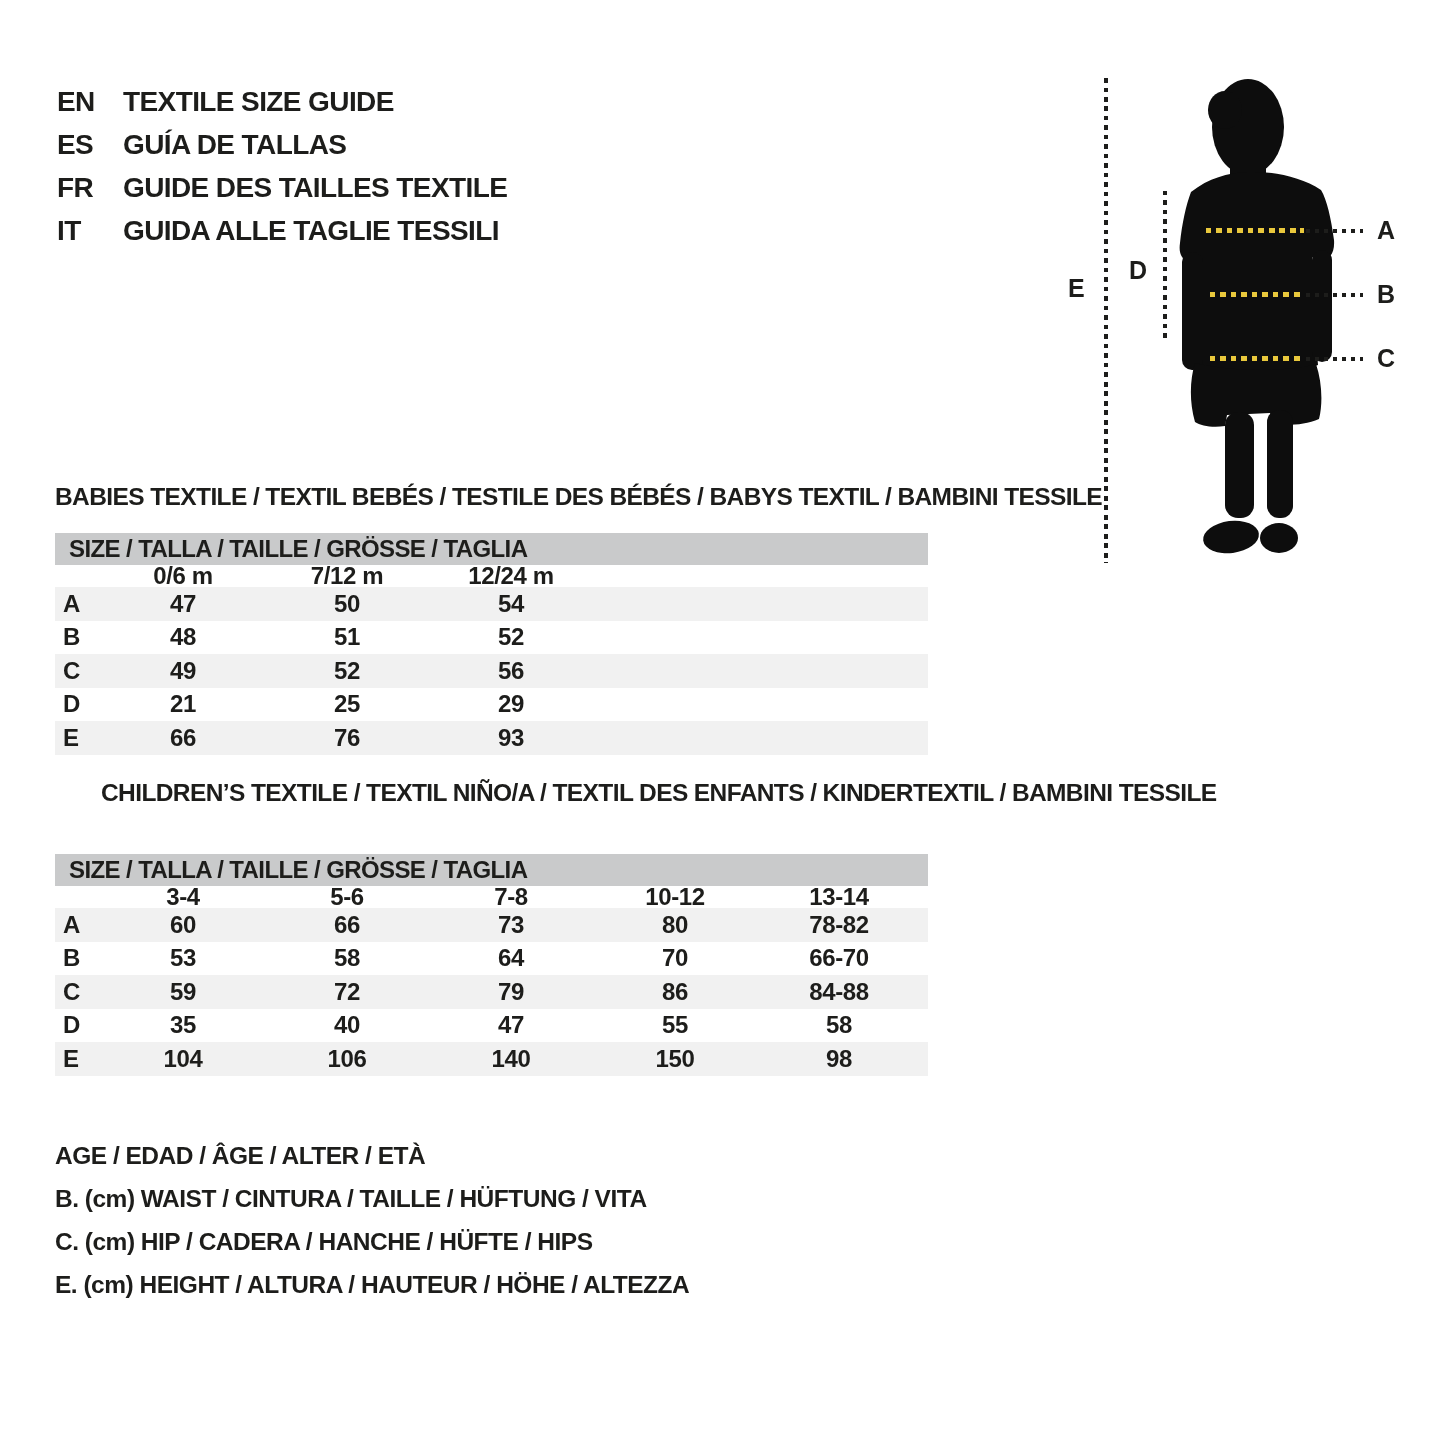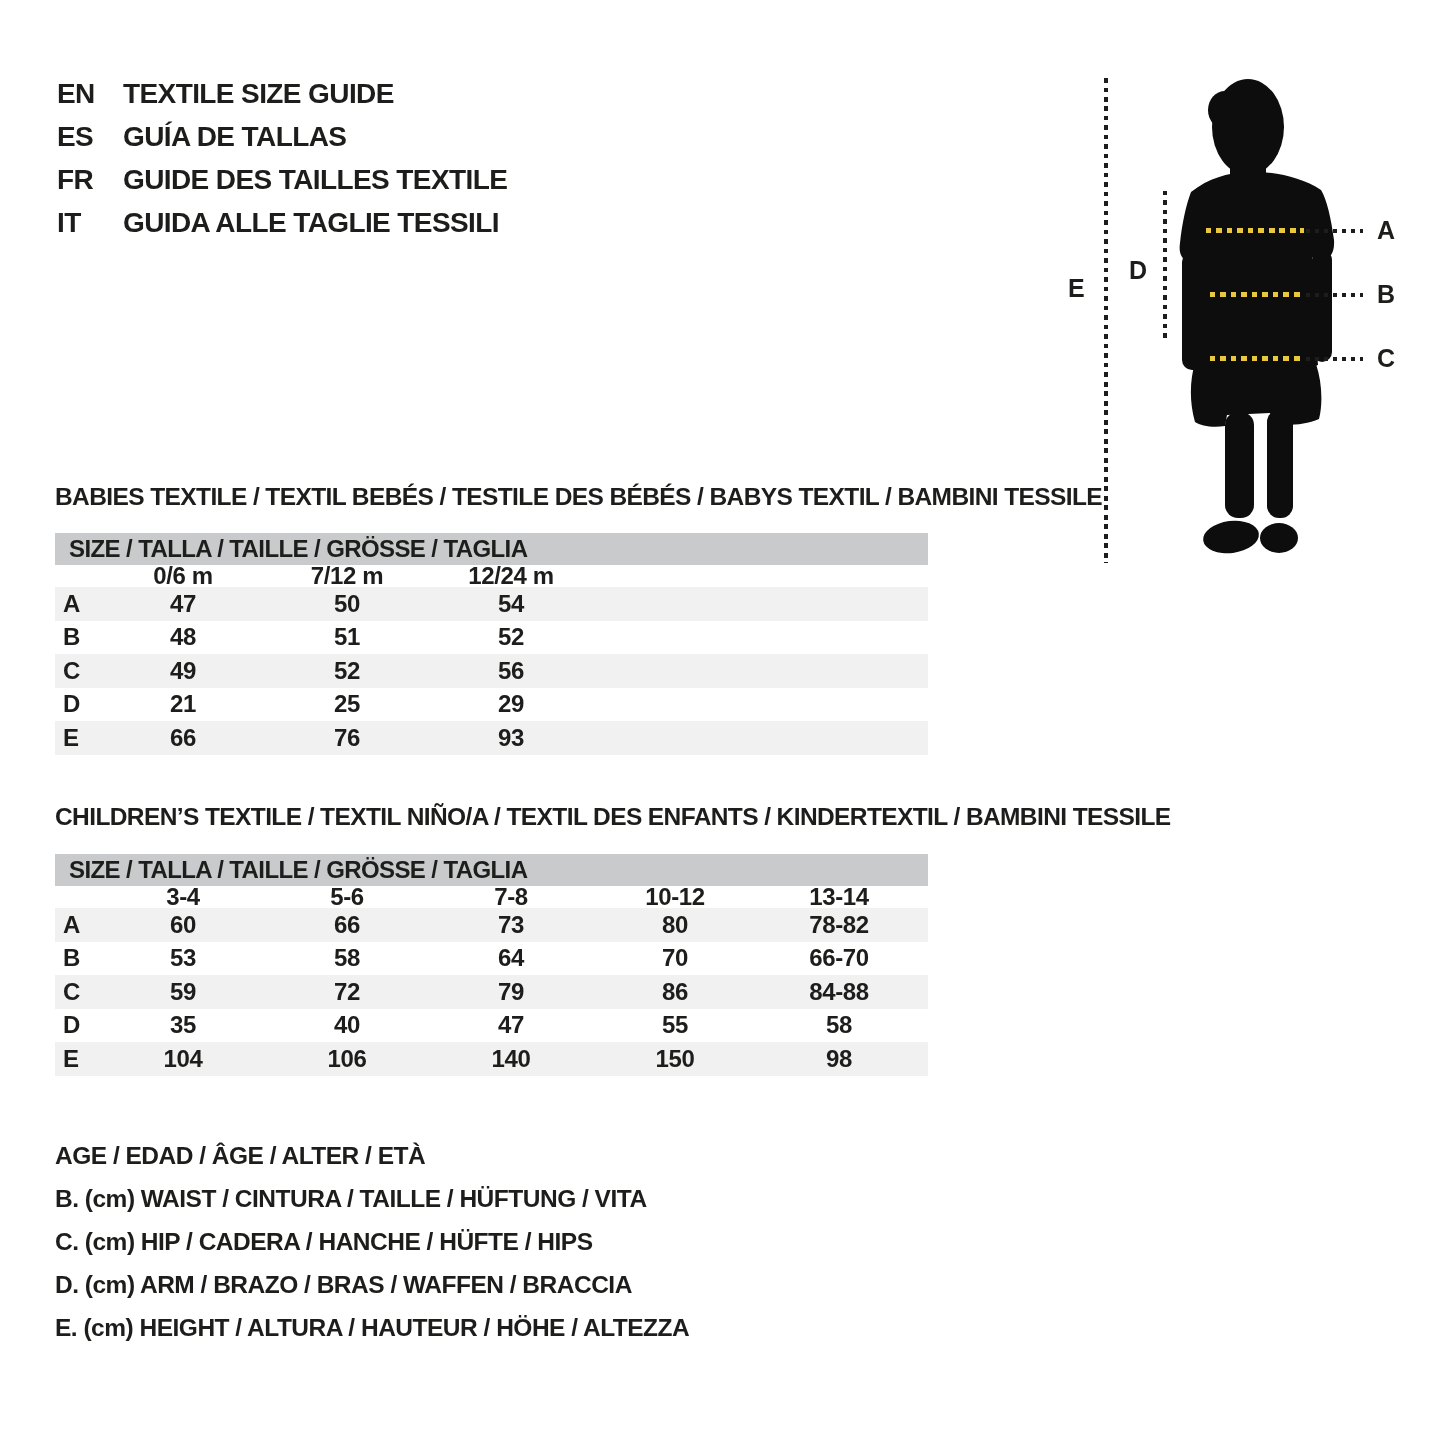--- a/index.html
+++ b/index.html
@@ -3,21 +3,21 @@
 <meta charset="utf-8">
 <style>
   html,body { margin:0; padding:0; }
   body {
     width:1445px; height:1445px; position:relative; overflow:hidden;
     background:#ffffff; color:#1d1d1b;
     font-family:"Liberation Sans","DejaVu Sans",sans-serif;
     font-weight:bold;
   }
   
-  .lang-block { position:absolute; left:57px; top:72px; }
+  .lang-block { position:absolute; left:57px; top:80px; }
   .lang-row { display:flex; height:43px; align-items:center; font-size:28px; letter-spacing:-0.6px; }
   .lang-code { width:66px; flex:0 0 66px; }
   .lang-title { white-space:nowrap; }
 
   
   .vline { position:absolute; width:4px;
     background-image:repeating-linear-gradient(180deg,#1d1d1b 0 4.5px,transparent 4.5px 9.5px); }
   .e-line { left:1104px; top:78px; height:485px; }
   .d-line { left:1163px; top:191px; height:152px; }
   .silhouette { position:absolute; left:1175px; top:78px; }
@@ -35,21 +35,21 @@
   .lbl-a { left:1377px; top:216px; }
   .lbl-b { left:1377px; top:280px; }
   .lbl-c { left:1377px; top:344px; }
   .lbl-d { left:1129px; top:256px; }
   .lbl-e { left:1068px; top:274px; }
 
   
   .sec-head { position:absolute; left:55px; margin:0; font-size:24.5px;
     letter-spacing:-0.6px; white-space:nowrap; font-weight:bold; line-height:26px; }
   .babies-head { top:484px; }
-  .children-head { top:804px; }
+  .children-head { top:780px;margin-left:46px; }
 
   
   .size-table { position:absolute; left:55px; width:873px; }
   .babies-table { top:533px; }
   .children-table { top:854px; }
   .size-bar { height:32px; background:#c9cacb; display:flex; align-items:center;
     padding-left:14px; box-sizing:border-box; font-size:24px; letter-spacing:-0.6px; }
   .trow { display:flex; align-items:center; height:33.5px; font-size:24px; letter-spacing:-0.4px; }
   .trow.thead { height:22px; }
   .trow.stripe { background:#f1f1f1; }
@@ -210,15 +210,14 @@
     <span class="c">140</span>
     <span class="c">150</span>
     <span class="c">98</span>
   </div>
 </div>
 
 <div class="legend">
   <div class="legend-line">AGE / EDAD / ÂGE / ALTER / ETÀ</div>
   <div class="legend-line">B. (cm) WAIST / CINTURA / TAILLE / HÜFTUNG / VITA</div>
   <div class="legend-line">C. (cm) HIP / CADERA / HANCHE / HÜFTE / HIPS</div>
-  <div class="legend-line">D. (cm) ARM / BRAZO / BRAS / WAFFEN / BRACCIA</div>
   <div class="legend-line">E. (cm) HEIGHT / ALTURA / HAUTEUR / HÖHE / ALTEZZA</div>
 </div>
 
 </body></html>

